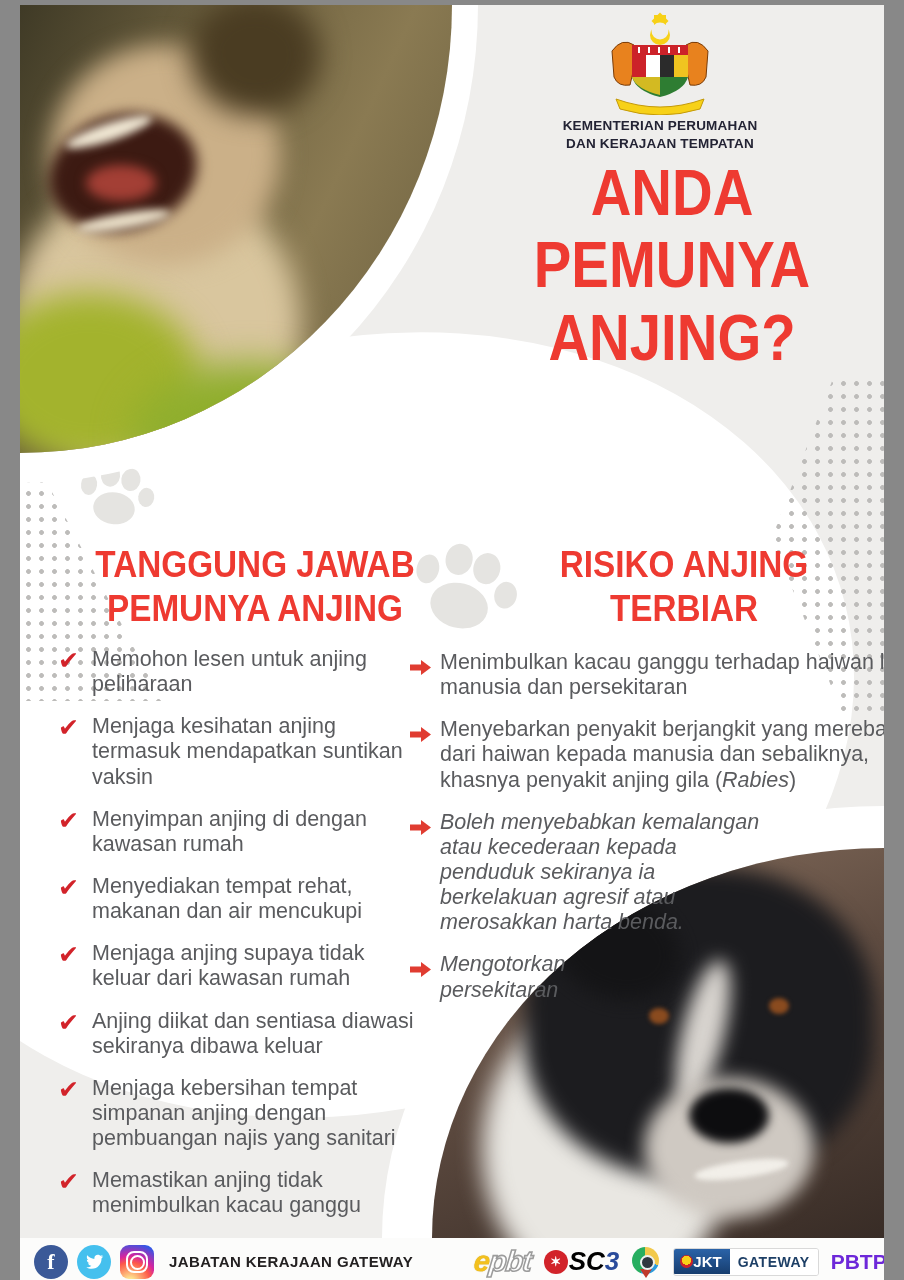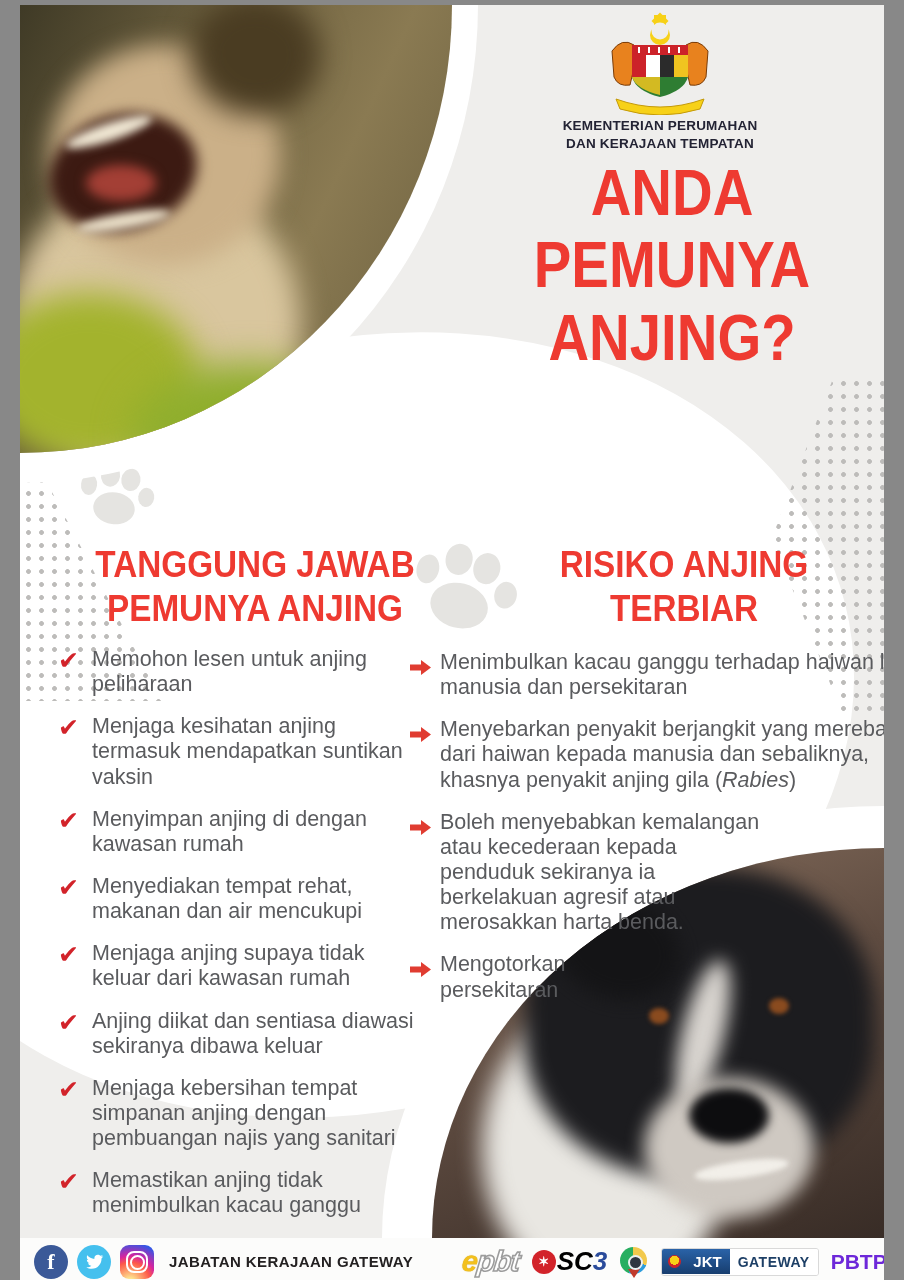--- a/index.html
+++ b/index.html
@@ -75,21 +75,21 @@
   .head-right{left:478px;top:538px;width:372px;}
   
   .list{position:absolute;list-style:none;margin:0;padding:0;
     font-size:21.5px;line-height:1.17;color:#5a5b5e;}
   .list li{display:flex;align-items:flex-start;margin-bottom:17px;}
   .resp-list{left:38px;top:642px;width:362px;}
   .risk-list{left:390px;top:645px;width:512px;}
   .check{flex:0 0 34px;color:#d2232a;font-family:"DejaVu Sans",sans-serif;
     font-size:25px;line-height:1;padding-top:1px;}
   .arrow{flex:0 0 30px;padding-top:6px;}
-  .narrow{max-width:330px;}
+  .narrow{max-width:330px;font-style:italic;}
   
   .footer{position:absolute;left:0;bottom:0;width:904px;height:47px;background:#fcfcfb;
     display:flex;align-items:center;justify-content:space-between;padding:0 14px;box-sizing:border-box;}
   .f-left{display:flex;align-items:center;gap:9px;}
   .soc{width:34px;height:34px;border-radius:50%;display:flex;align-items:center;justify-content:center;}
   .fb{background:#3b5998;color:#fff;font-weight:800;font-size:22px;font-family:"Liberation Serif",serif;}
   .tw{background:#45c0ee;}
   .ig{border-radius:9px;position:relative;
     background:radial-gradient(circle at 30% 110%,#fdf497 5%,#fd5949 45%,#d6249f 60%,#285aeb 92%);}
   .ig .cam{position:absolute;inset:6px;border:2.4px solid #fff;border-radius:8px;}
@@ -107,21 +107,21 @@
   .osc .three{color:#2a4b9b;}
   .pin{width:30px;height:30px;position:relative;}
   .pin .ball{position:absolute;left:1px;top:0;width:27px;height:27px;border-radius:50%;
     background:conic-gradient(#f2c94c 0 110deg,#2d9cdb 110deg 200deg,#27ae60 200deg 360deg);}
   .pin .tip{position:absolute;left:9px;bottom:-1px;width:0;height:0;
     border-left:6px solid transparent;border-right:6px solid transparent;border-top:9px solid #c0392b;}
   .pin .lens2{position:absolute;left:9px;top:8px;width:11px;height:11px;border-radius:50%;
     background:#2f3640;border:2px solid #ecf0f1;}
   .jkt-wrap{display:flex;align-items:center;border:1px solid #d9d9d9;border-radius:3px;overflow:hidden;}
   .jkt{background:linear-gradient(180deg,#2a63a8,#173d6e);color:#fff;font-weight:800;font-size:15px;
-    padding:4px 8px 4px 6px;display:flex;align-items:center;gap:12px;}
+    padding:4px 8px 4px 6px;display:flex;align-items:center;gap:0;}
   .jkt .mini-crest{width:13px;height:13px;border-radius:50%;
     background:radial-gradient(circle at 50% 40%,#f7d117 0 45%,#cc2229 46% 100%);}
   .gateway{background:#fff;color:#1d3f66;font-weight:800;font-size:14px;padding:5px 8px;letter-spacing:.5px;}
   .pbtpay{font-weight:800;font-size:21px;color:#6d28d9;}
 </style>
 </head>
 <body>
 
 <div id="poster">
 

